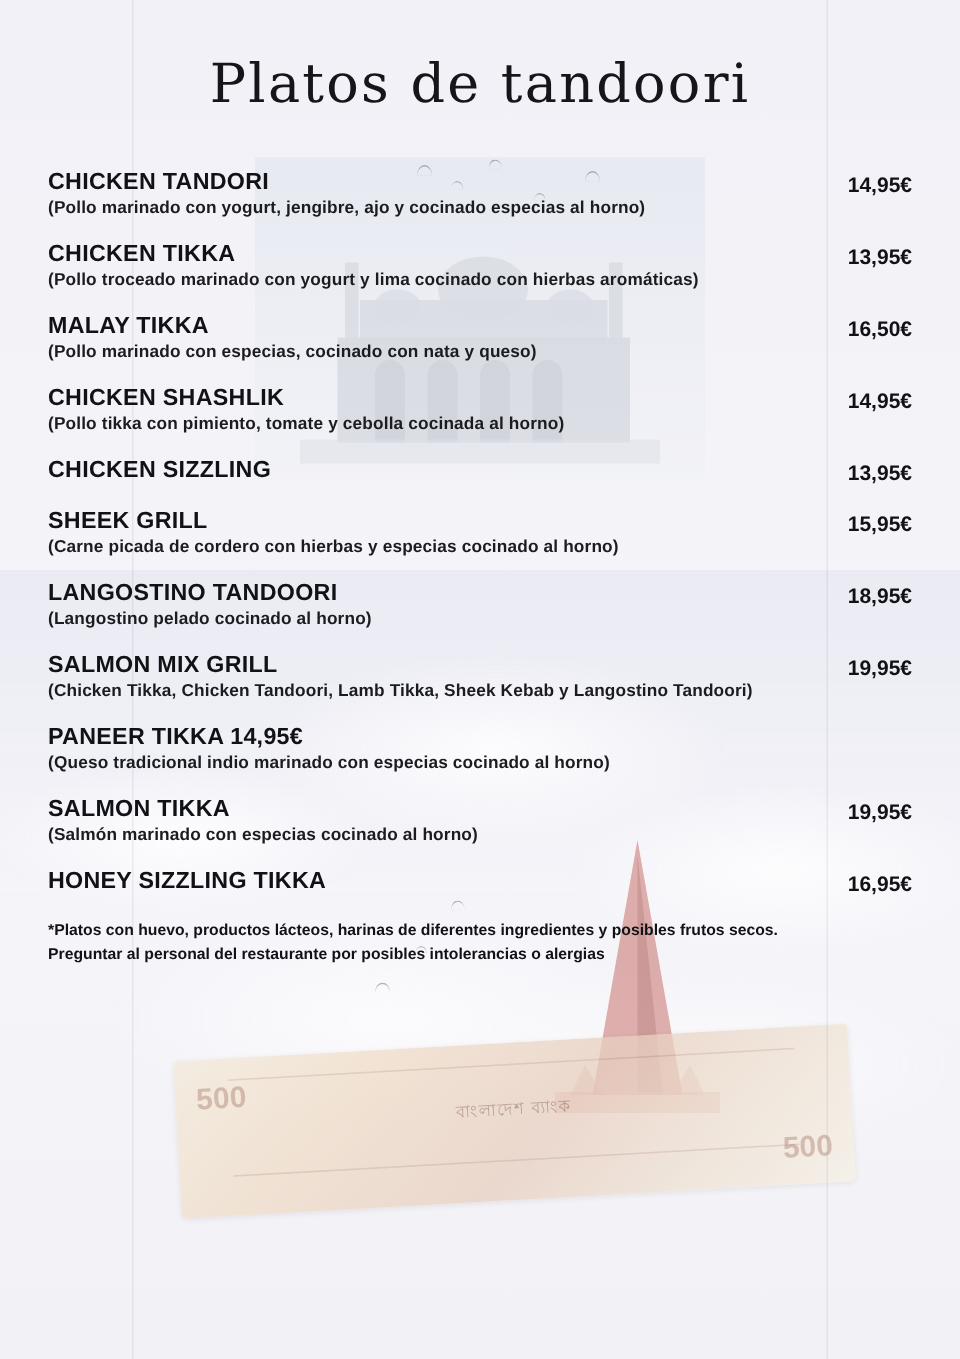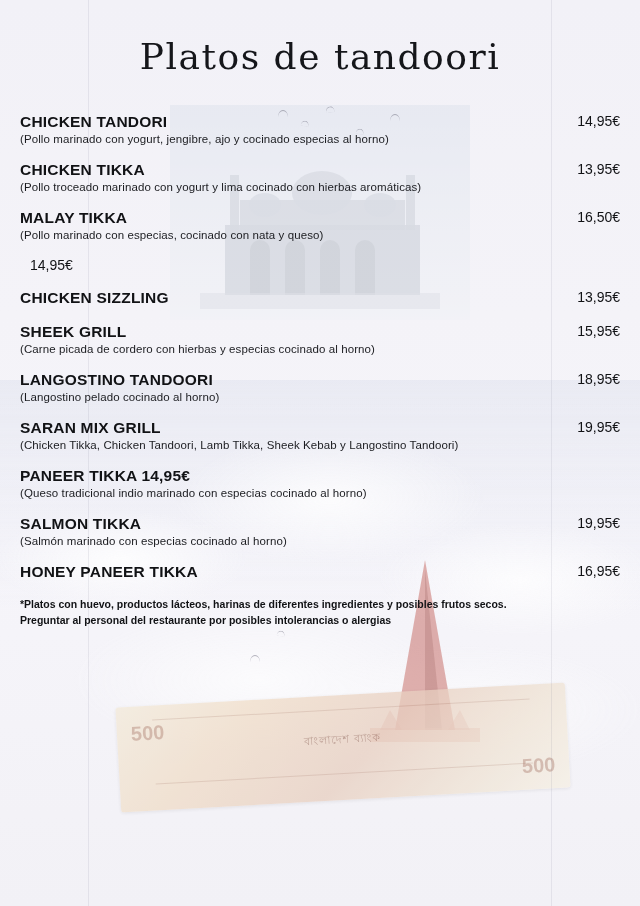--- a/index.html
+++ b/index.html
@@ -111,60 +111,60 @@
     border-top: 1.4px solid rgba(90,90,110,0.45);
     border-radius: 50% 50% 0 0 / 100% 100% 0 0;
   }
   .bird.b2 { transform: rotate(12deg) scale(0.8); }
   .bird.b3 { transform: rotate(-9deg) scale(0.9); }
 
   
   .content {
     position: relative;
     z-index: 5;
-    padding: 0 20px;
+    padding: 0 32px;
   }
   .title {
     text-align: center;
     font-family: "DejaVu Serif", serif;
     font-weight: 400;
     font-size: 36px;
     color: #15161a;
     letter-spacing: 1.5px;
     margin: 0;
     padding-top: 36px;
     padding-bottom: 14px;
   }
   .menu-list {
     margin-top: 22px;
   }
   .item {
     margin-bottom: 16px;
   }
   .item-head {
     display: flex;
-    align-items: flex-start;
+    align-items: flex-end;
     justify-content: space-between;
   }
   .item-name {
     font-size: 15.5px;
     font-weight: bold;
     color: #111215;
     letter-spacing: 0.2px;
   }
   .item-price {
     font-size: 14px;
-    font-weight: normal;
+    font-weight: bold;
     color: #111215;
     white-space: nowrap;
     padding-left: 10px;
   }
   .item-desc {
     font-size: 11.5px;
-    font-weight: normal;
+    font-weight: bold;
     color: #1b1c20;
     margin-top: 2px;
     letter-spacing: 0.1px;
   }
   .footnote {
     margin-top: 12px;
     font-size: 10.5px;
     font-weight: bold;
     color: #111215;
     line-height: 1.5;
@@ -255,22 +255,24 @@
       <div class="item">
         <div class="item-head">
           <span class="item-name">MALAY TIKKA</span>
           <span class="item-price">16,50€</span>
         </div>
         <div class="item-desc">(Pollo marinado con especias, cocinado con nata y queso)</div>
       </div>
 
       <div class="item">
         <div class="item-head">
+          <span class="item-name">CHICKEN SHASHLIK</span>
           <span class="item-price">14,95€</span>
         </div>
+        <div class="item-desc">(Pollo tikka con pimiento, tomate y cebolla cocinada al horno)</div>
       </div>
 
       <div class="item">
         <div class="item-head">
           <span class="item-name">CHICKEN SIZZLING</span>
           <span class="item-price">13,95€</span>
         </div>
       </div>
 
       <div class="item">
@@ -284,21 +286,21 @@
       <div class="item">
         <div class="item-head">
           <span class="item-name">LANGOSTINO TANDOORI</span>
           <span class="item-price">18,95€</span>
         </div>
         <div class="item-desc">(Langostino pelado cocinado al horno)</div>
       </div>
 
       <div class="item">
         <div class="item-head">
-          <span class="item-name">SARAN MIX GRILL</span>
+          <span class="item-name">SALMON MIX GRILL</span>
           <span class="item-price">19,95€</span>
         </div>
         <div class="item-desc">(Chicken Tikka, Chicken Tandoori, Lamb Tikka, Sheek Kebab y Langostino Tandoori)</div>
       </div>
 
       <div class="item">
         <div class="item-head">
           <span class="item-name">PANEER TIKKA 14,95€</span>
           <span class="item-price"></span>
         </div>
@@ -308,21 +310,21 @@
       <div class="item">
         <div class="item-head">
           <span class="item-name">SALMON TIKKA</span>
           <span class="item-price">19,95€</span>
         </div>
         <div class="item-desc">(Salmón marinado con especias cocinado al horno)</div>
       </div>
 
       <div class="item">
         <div class="item-head">
-          <span class="item-name">HONEY PANEER TIKKA</span>
+          <span class="item-name">HONEY SIZZLING TIKKA</span>
           <span class="item-price">16,95€</span>
         </div>
       </div>
 
     </div>
 
     <div class="footnote">
       <div>*Platos con huevo, productos lácteos, harinas de diferentes ingredientes y posibles frutos secos.</div>
       <div>Preguntar al personal del restaurante por posibles intolerancias o alergias</div>
     </div>

